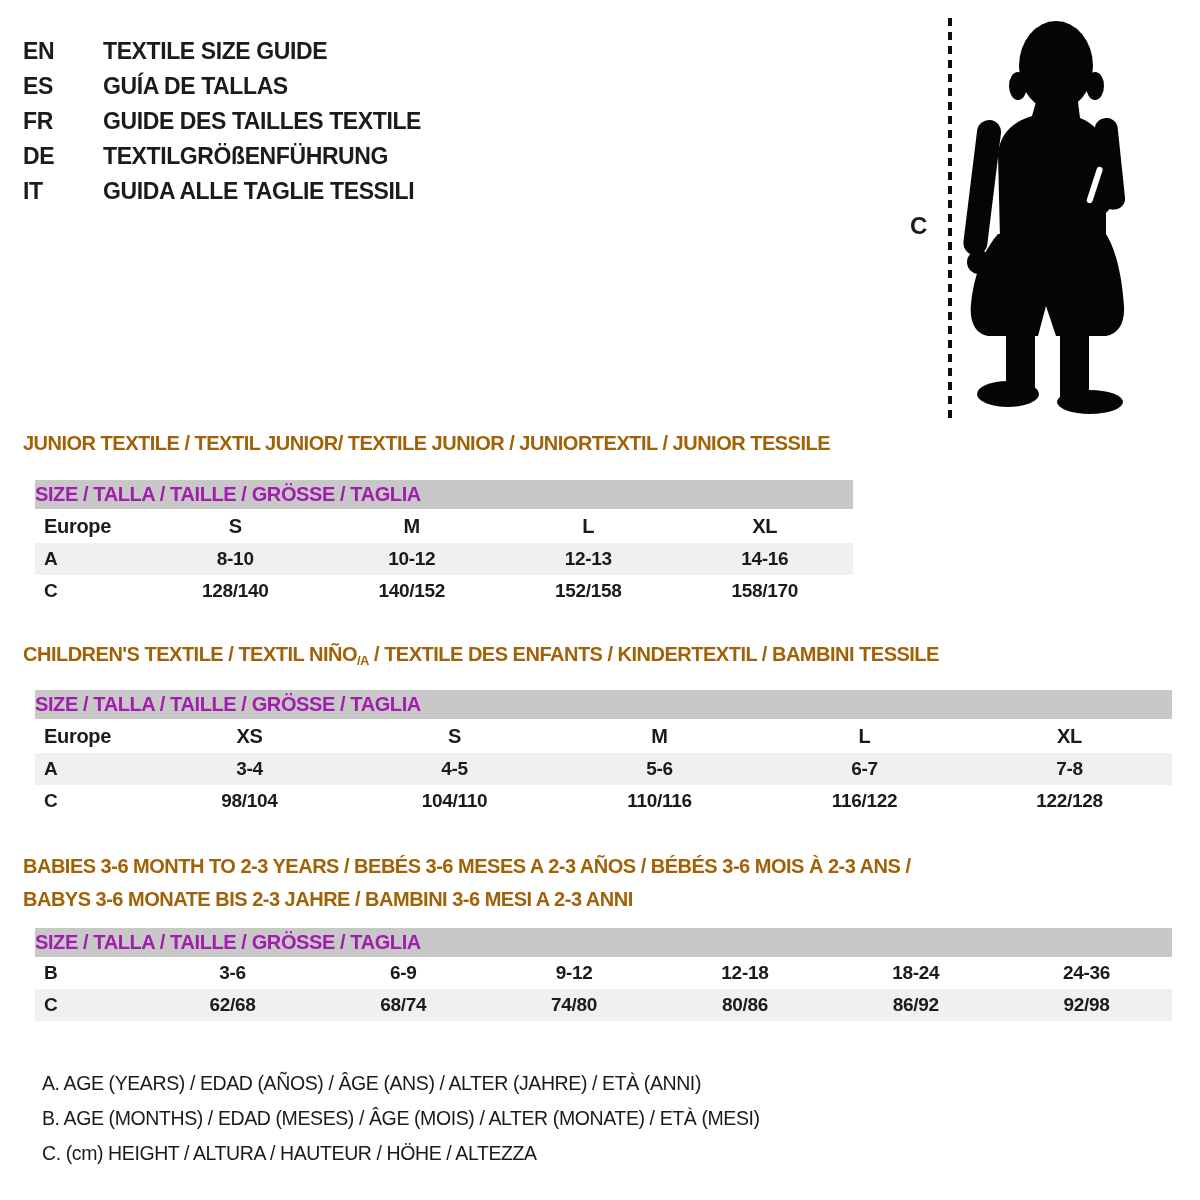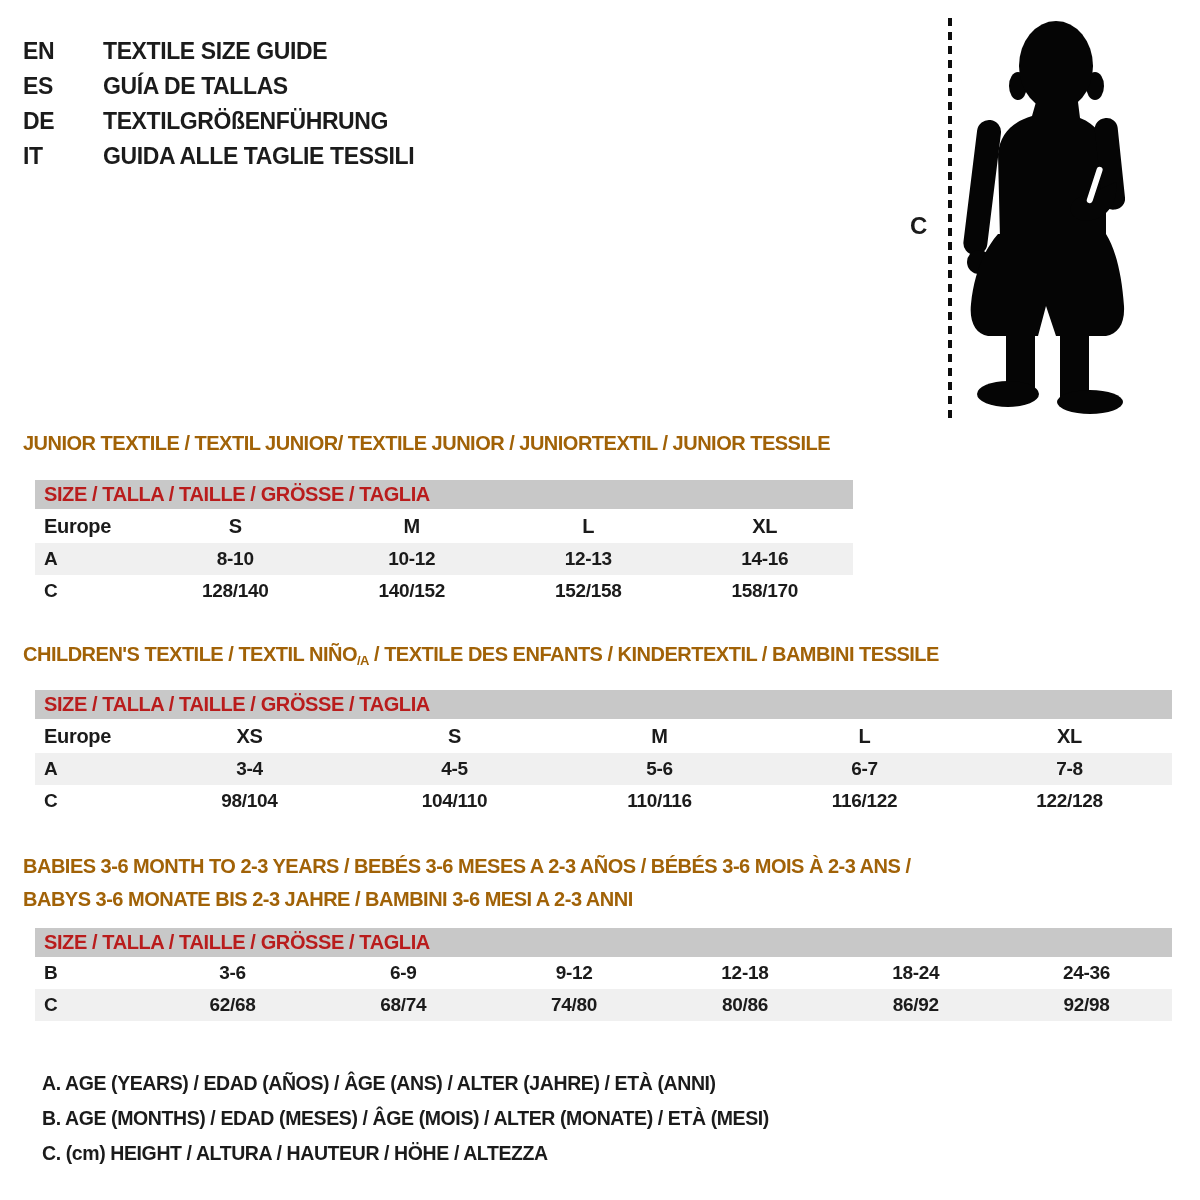--- a/index.html
+++ b/index.html
@@ -28,46 +28,50 @@
   
   .sec-title{
     position:absolute;left:23px;font-size:20px;font-weight:700;letter-spacing:-0.5px;
     white-space:nowrap;color:#a16207;
   }
   .sec-title .subscript{font-size:13px;vertical-align:-4px;font-weight:700;}
   
   .size-table{position:absolute;left:35px;}
   .size-header{
     background:var(--header-bg);height:29px;line-height:29px;
-    padding-left:9px;font-size:20px;font-weight:700;letter-spacing:-0.4px;color:#b91c1c;
+    font-size:20px;font-weight:700;letter-spacing:-0.4px;color:#a21caf;
   }
   table{border-collapse:collapse;table-layout:fixed;width:100%;}
   td,th{padding:0;font-weight:700;letter-spacing:-0.3px;vertical-align:middle;}
   tr.cols-row td{height:34px;font-size:20px;}
   tr.data-row td{height:32px;font-size:19px;}
   td{text-align:center;}
   td.lbl{text-align:left;padding-left:9px;margin-top:14px;}
   tr.alt{background:var(--alt-row);}
   
   .legend{position:absolute;left:42px;top:1066px;}
-  .legend-line{font-size:19.5px;font-weight:700;letter-spacing:-0.4px;line-height:35px;white-space:nowrap;}
+  .legend-line{font-size:19.5px;font-weight:400;letter-spacing:-0.4px;line-height:35px;white-space:nowrap;}
 </style>
 </head>
 <body>
 
 <div id="canvas">
 
   <div class="lang-block">
     <div class="lang-row">
       <span class="lang-code">EN</span>
       <span>TEXTILE SIZE GUIDE</span>
     </div>
     <div class="lang-row">
       <span class="lang-code">ES</span>
       <span>GUÍA DE TALLAS</span>
+    </div>
+    <div class="lang-row">
+      <span class="lang-code">FR</span>
+      <span>GUIDE DES TAILLES TEXTILE</span>
     </div>
     <div class="lang-row">
       <span class="lang-code">DE</span>
       <span>TEXTILGRÖßENFÜHRUNG</span>
     </div>
     <div class="lang-row">
       <span class="lang-code">IT</span>
       <span>GUIDA ALLE TAGLIE TESSILI</span>
     </div>
   </div>

